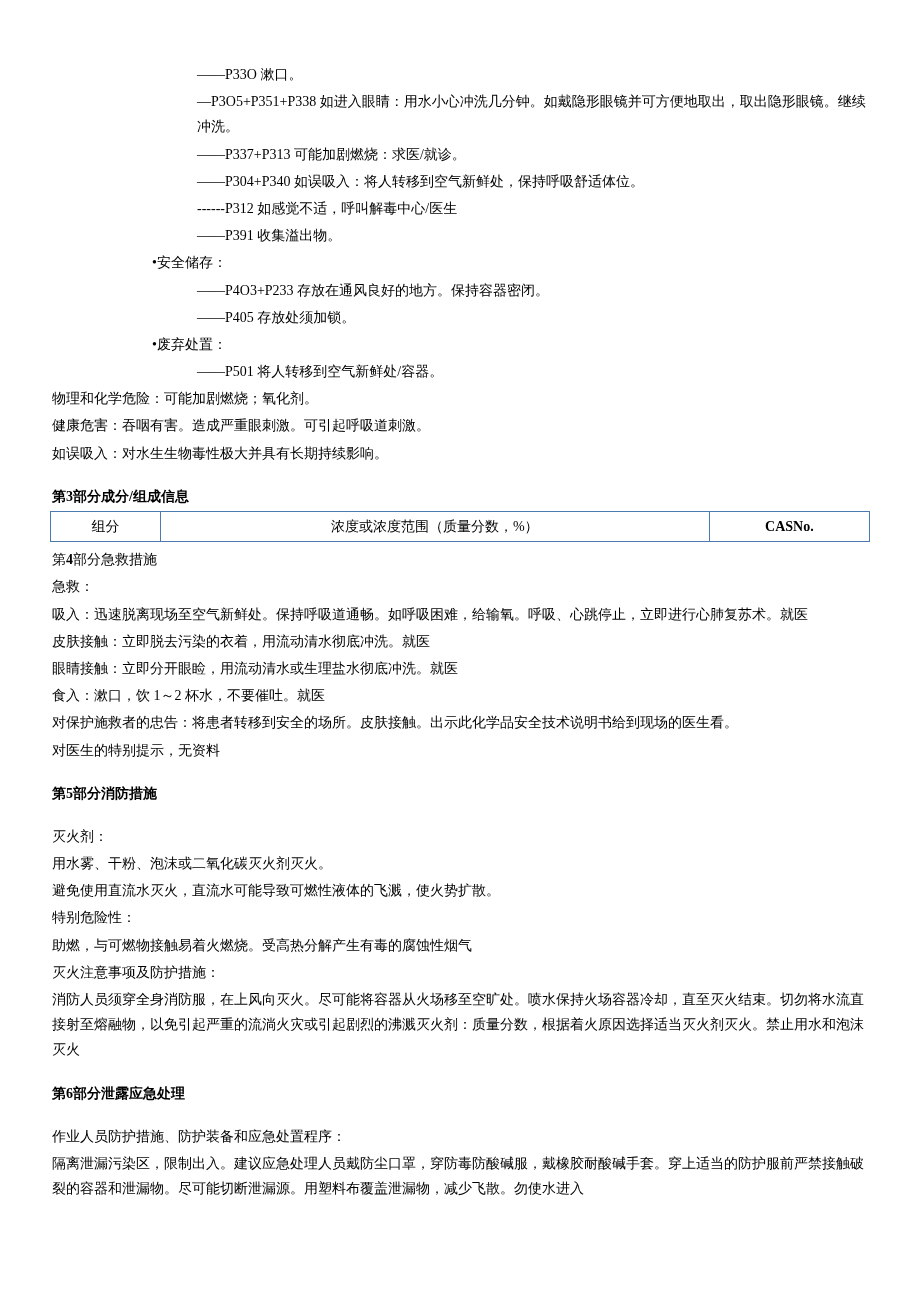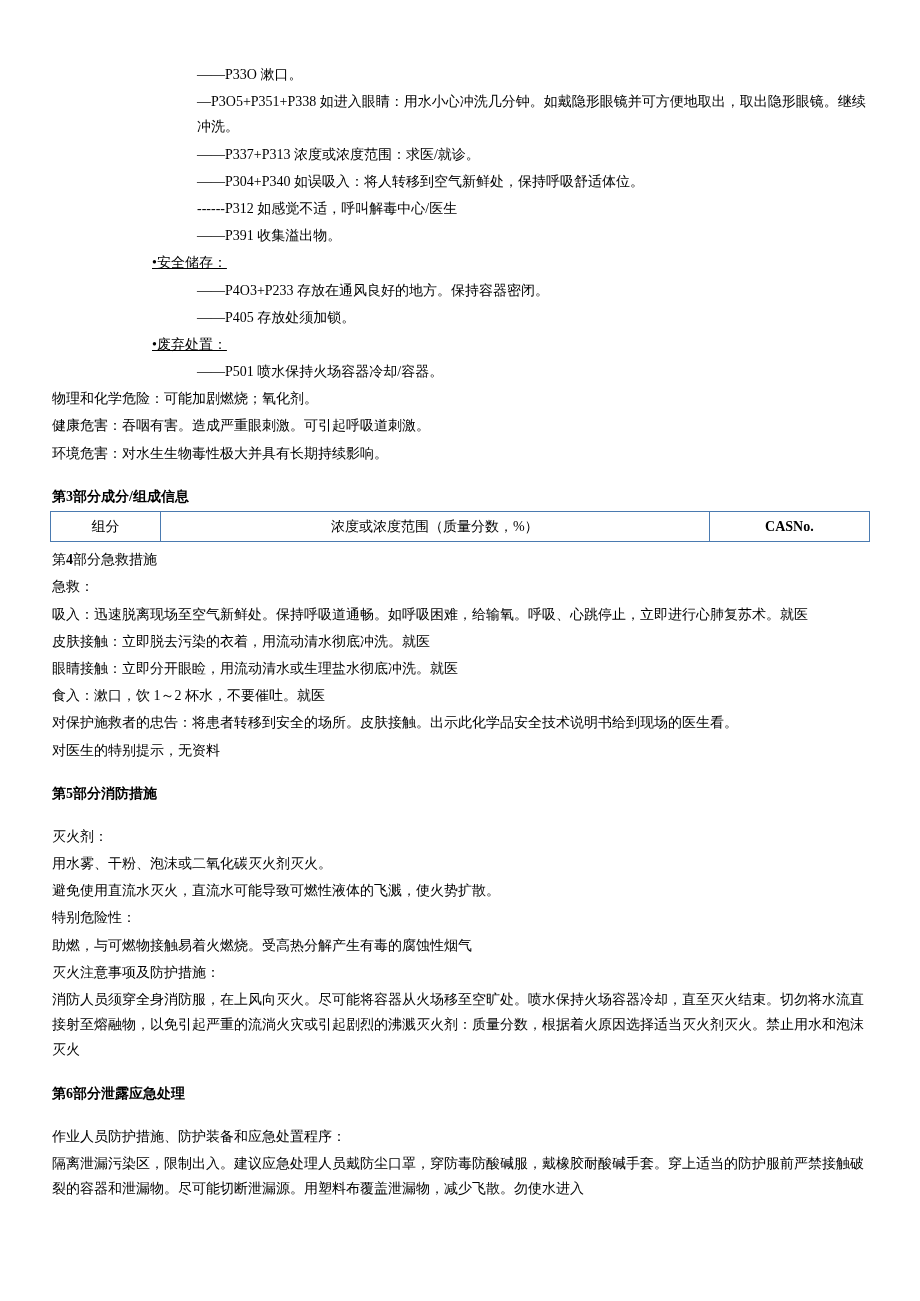--- a/index.html
+++ b/index.html
@@ -5,21 +5,21 @@
     body {
       font-family: "SimSun", "宋体", serif;
       font-size: 14px;
       line-height: 1.8;
       color: #000;
       background: #fff;
       margin: 0;
       padding: 60px 50px;
       width: 820px;
     }
-    .indent-1 { padding-left: 100px; text-decoration: underline; }
+    .indent-1 { padding-left: 100px; }
     .indent-2 { padding-left: 145px; }
     .no-indent { padding-left: 0; }
     .section-title {
       text-align: left;
       font-weight: bold;
       margin-top: 10px;
       margin-bottom: 2px;
     }
     .section-title .num {
       font-family: "Times New Roman", serif;
@@ -45,35 +45,35 @@
       font-family: "Times New Roman", serif;
     }
     p { margin: 2px; }
     .gap { margin-top: 18px; }
   </style>
 </head>
 <body>
 
 <p class="indent-2">——P33O 漱口。</p>
 <p class="indent-2">—P3O5+P351+P338 如进入眼睛：用水小心冲洗几分钟。如戴隐形眼镜并可方便地取出，取出隐形眼镜。继续冲洗。</p>
-<p class="indent-2">——P337+P313 浓度或浓度范围：求医/就诊。</p>
+<p class="indent-2">——P337+P313 可能加剧燃烧：求医/就诊。</p>
 <p class="indent-2">——P304+P340 如误吸入：将人转移到空气新鲜处，保持呼吸舒适体位。</p>
 <p class="indent-2">------P312 如感觉不适，呼叫解毒中心/医生</p>
 <p class="indent-2">——P391 收集溢出物。</p>
 
 <p class="indent-1">•安全储存：</p>
 <p class="indent-2">——P4O3+P233 存放在通风良好的地方。保持容器密闭。</p>
 <p class="indent-2">——P405 存放处须加锁。</p>
 
 <p class="indent-1">•废弃处置：</p>
-<p class="indent-2">——P501 喷水保持火场容器冷却/容器。</p>
+<p class="indent-2">——P501 将人转移到空气新鲜处/容器。</p>
 
 <p class="no-indent">物理和化学危险：可能加剧燃烧；氧化剂。</p>
 <p class="no-indent">健康危害：吞咽有害。造成严重眼刺激。可引起呼吸道刺激。</p>
-<p class="no-indent">环境危害：对水生生物毒性极大并具有长期持续影响。</p>
+<p class="no-indent">如误吸入：对水生生物毒性极大并具有长期持续影响。</p>
 
 <p class="section-title gap">
   <span>第</span><span class="num">3</span><span>部分成分/组成信息</span>
 </p>
 
 <table>
   <tbody>
       <tr>
     <th>组分</th>
     <th>浓度或浓度范围（质量分数，%）</th>

